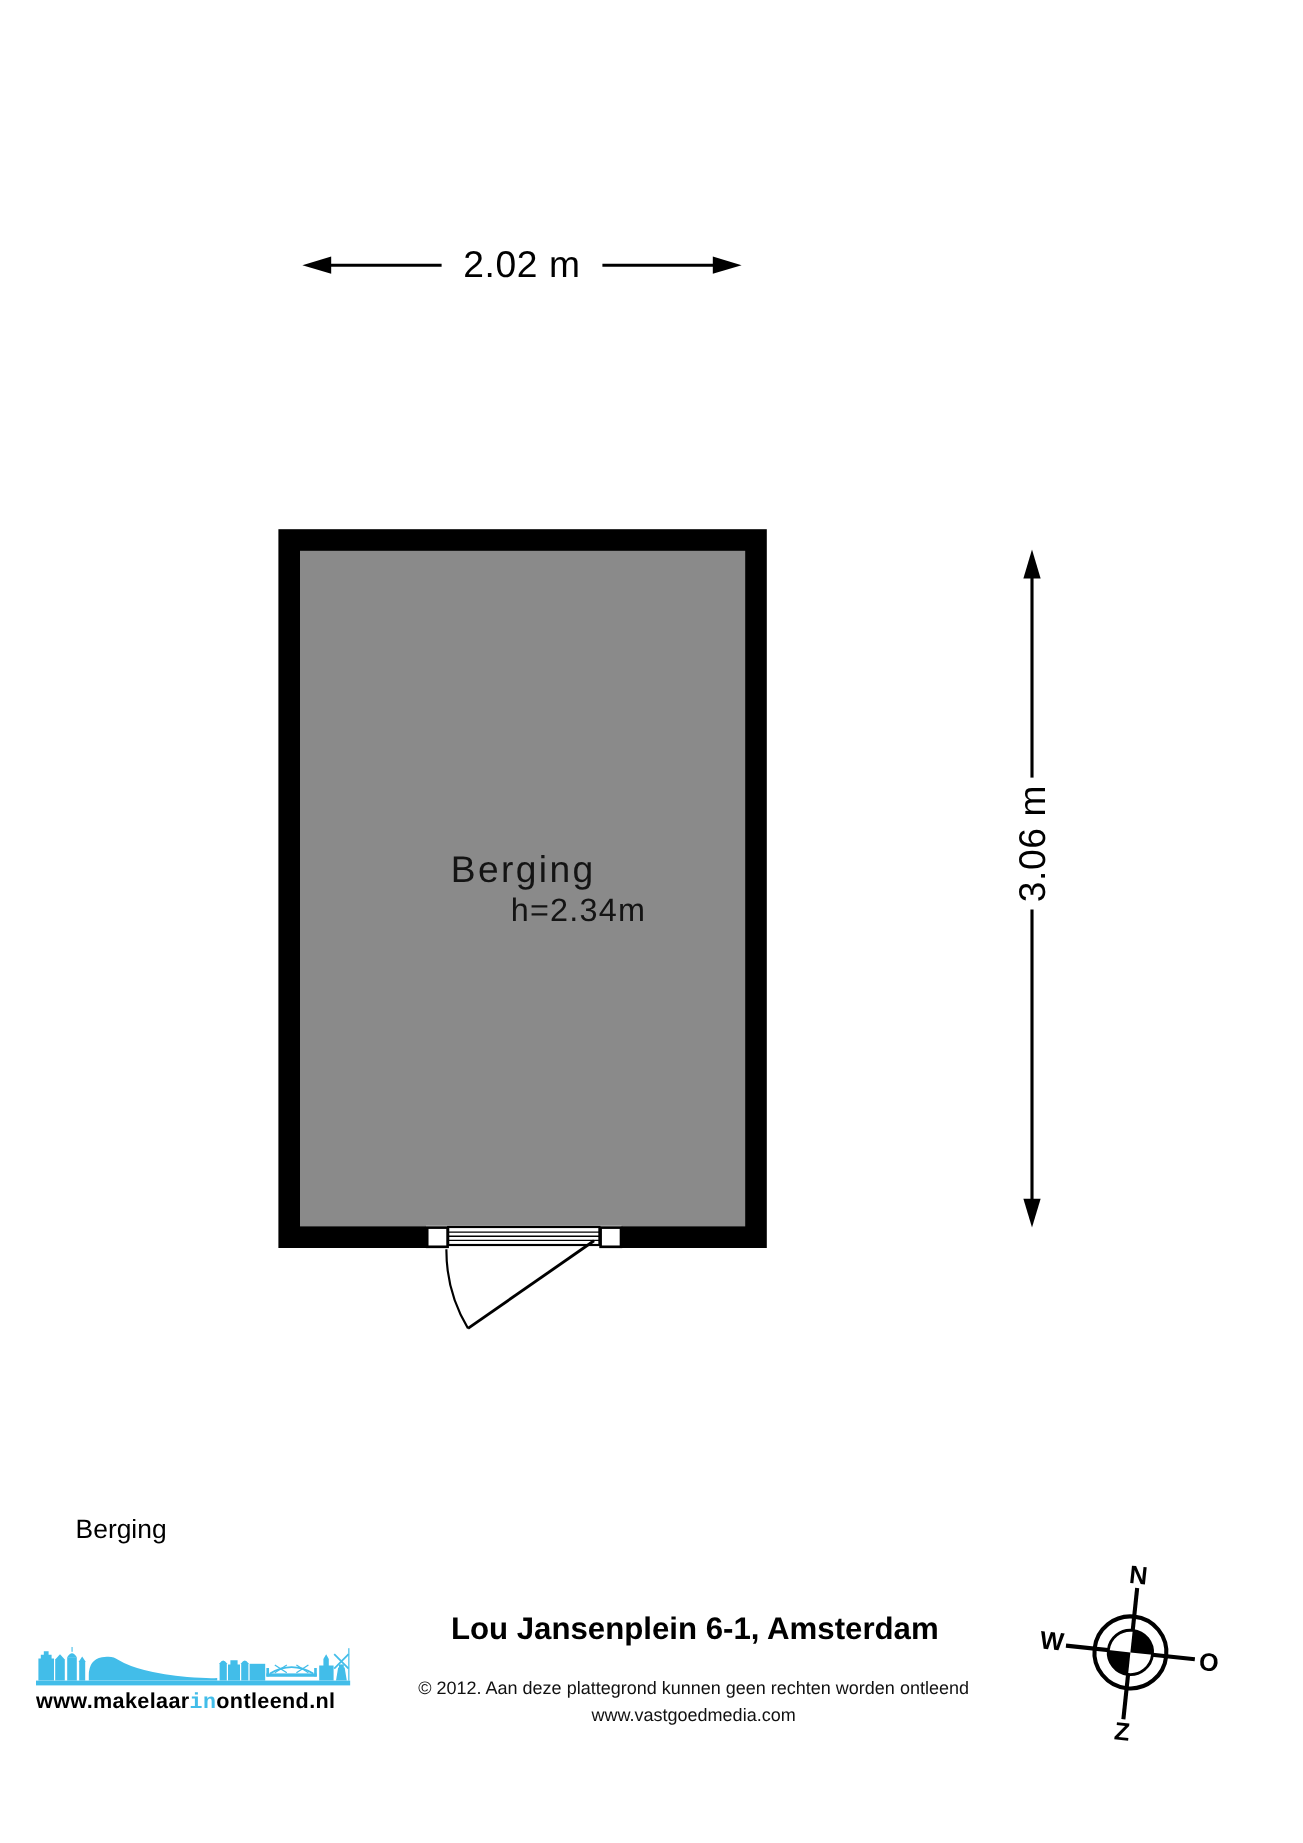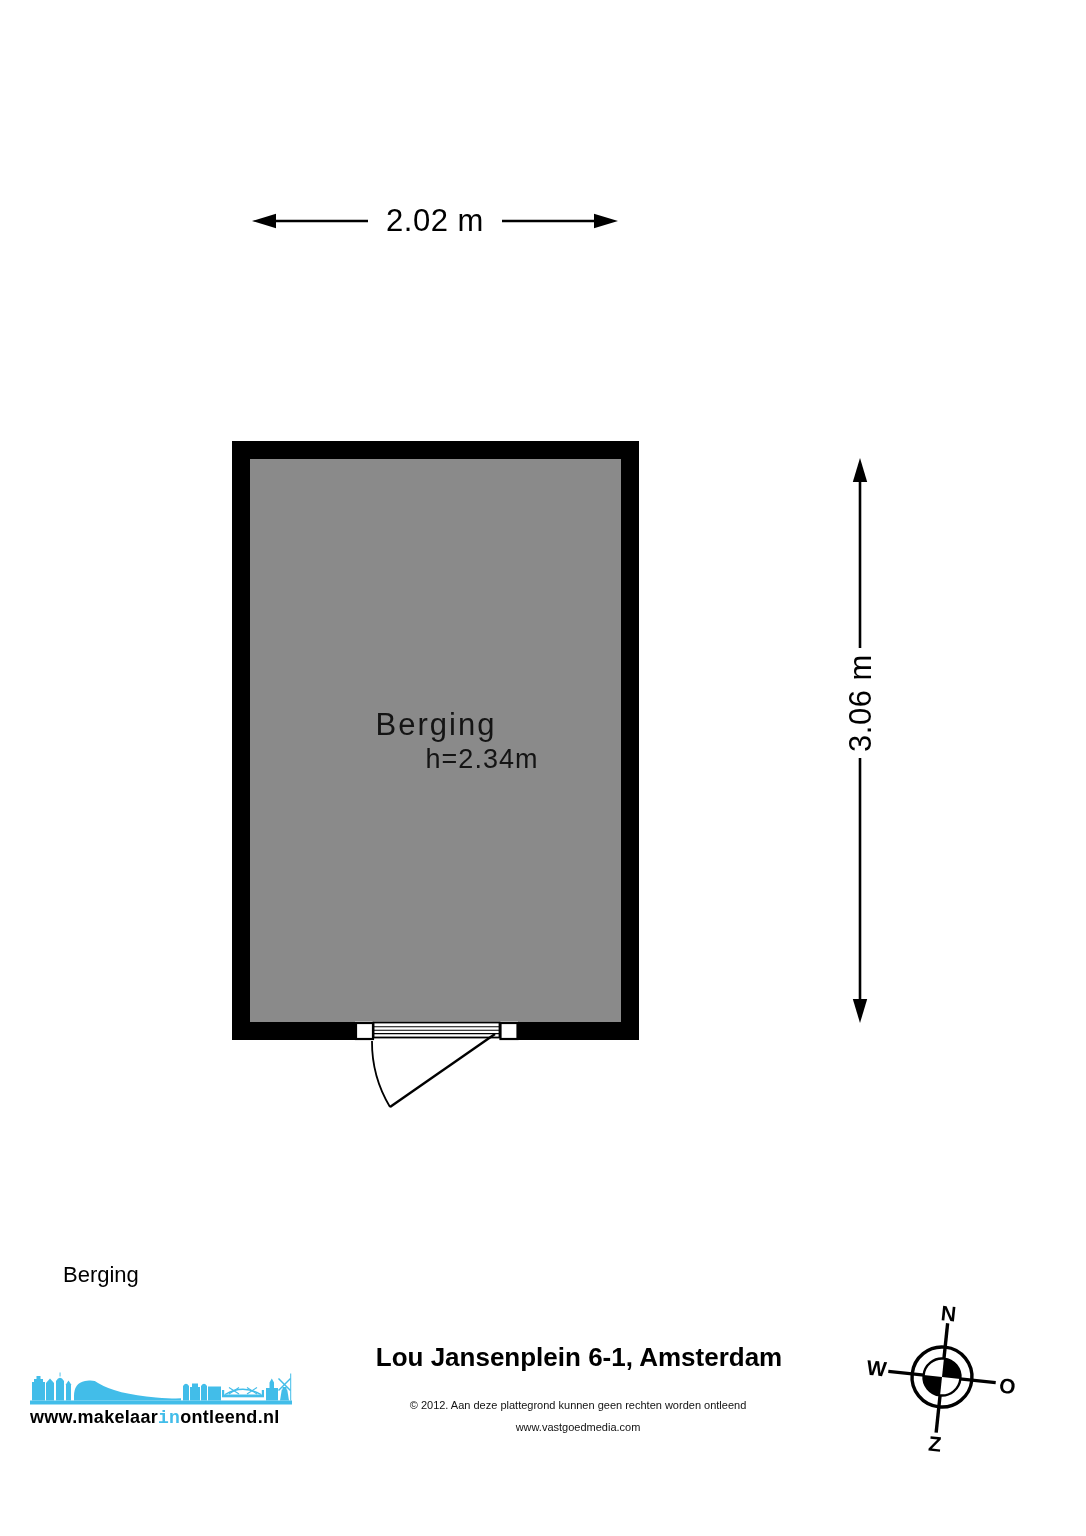--- a/index.html
+++ b/index.html
@@ -12,21 +12,21 @@
   svg{display:block;}
   .label{position:absolute;white-space:nowrap;color:#000;}
   .center-xy{transform:translate(-50%,-50%);}
   .center-x{transform:translateX(-50%);}
   .dim-label{font-size:31px;font-weight:400;letter-spacing:0.5px;}
   .dim-label-v{transform:translate(-50%,-50%) rotate(-90deg);}
   .room-name{font-size:31px;letter-spacing:2px;color:#141414;}
   .room-height{font-size:27px;letter-spacing:1px;color:#141414;margin-left:48px;}
   .floor-label{font-size:22px;}
   .footer-title{font-size:26px;font-weight:700;}
-  .footer-small{font-size:11px;color:#111;}
+  .footer-small{font-size:15px;color:#111;}
   .logo-text{font-size:18px;font-weight:700;letter-spacing:0.3px;}
   .logo-text .hl{color:#42bde9;font-family:Liberation Mono, monospace;}
 </style>
 </head>
 <body>
 
 <div class="page">
 
   <svg class="abs" style="left:0;top:0;" width="1086" height="1536" viewBox="0 0 1086 1536">
 

